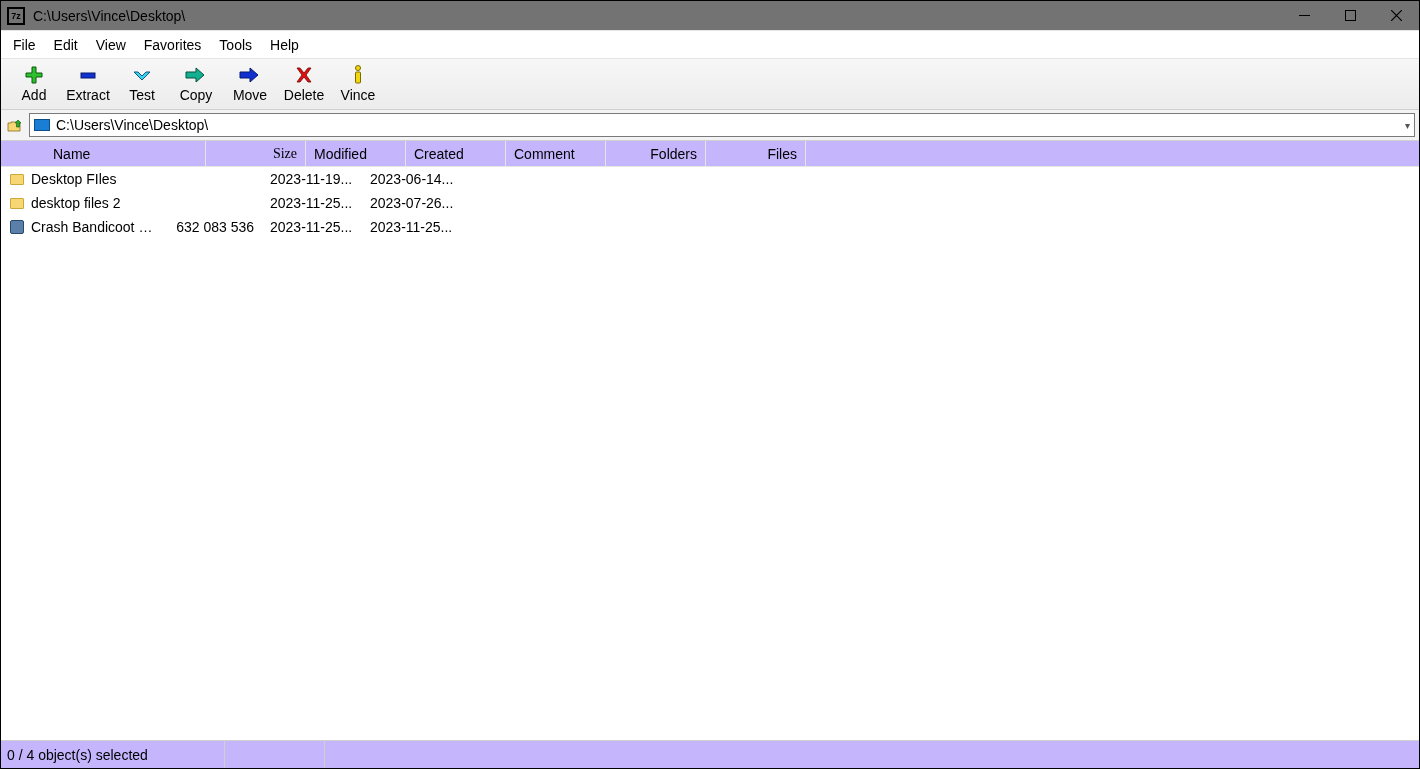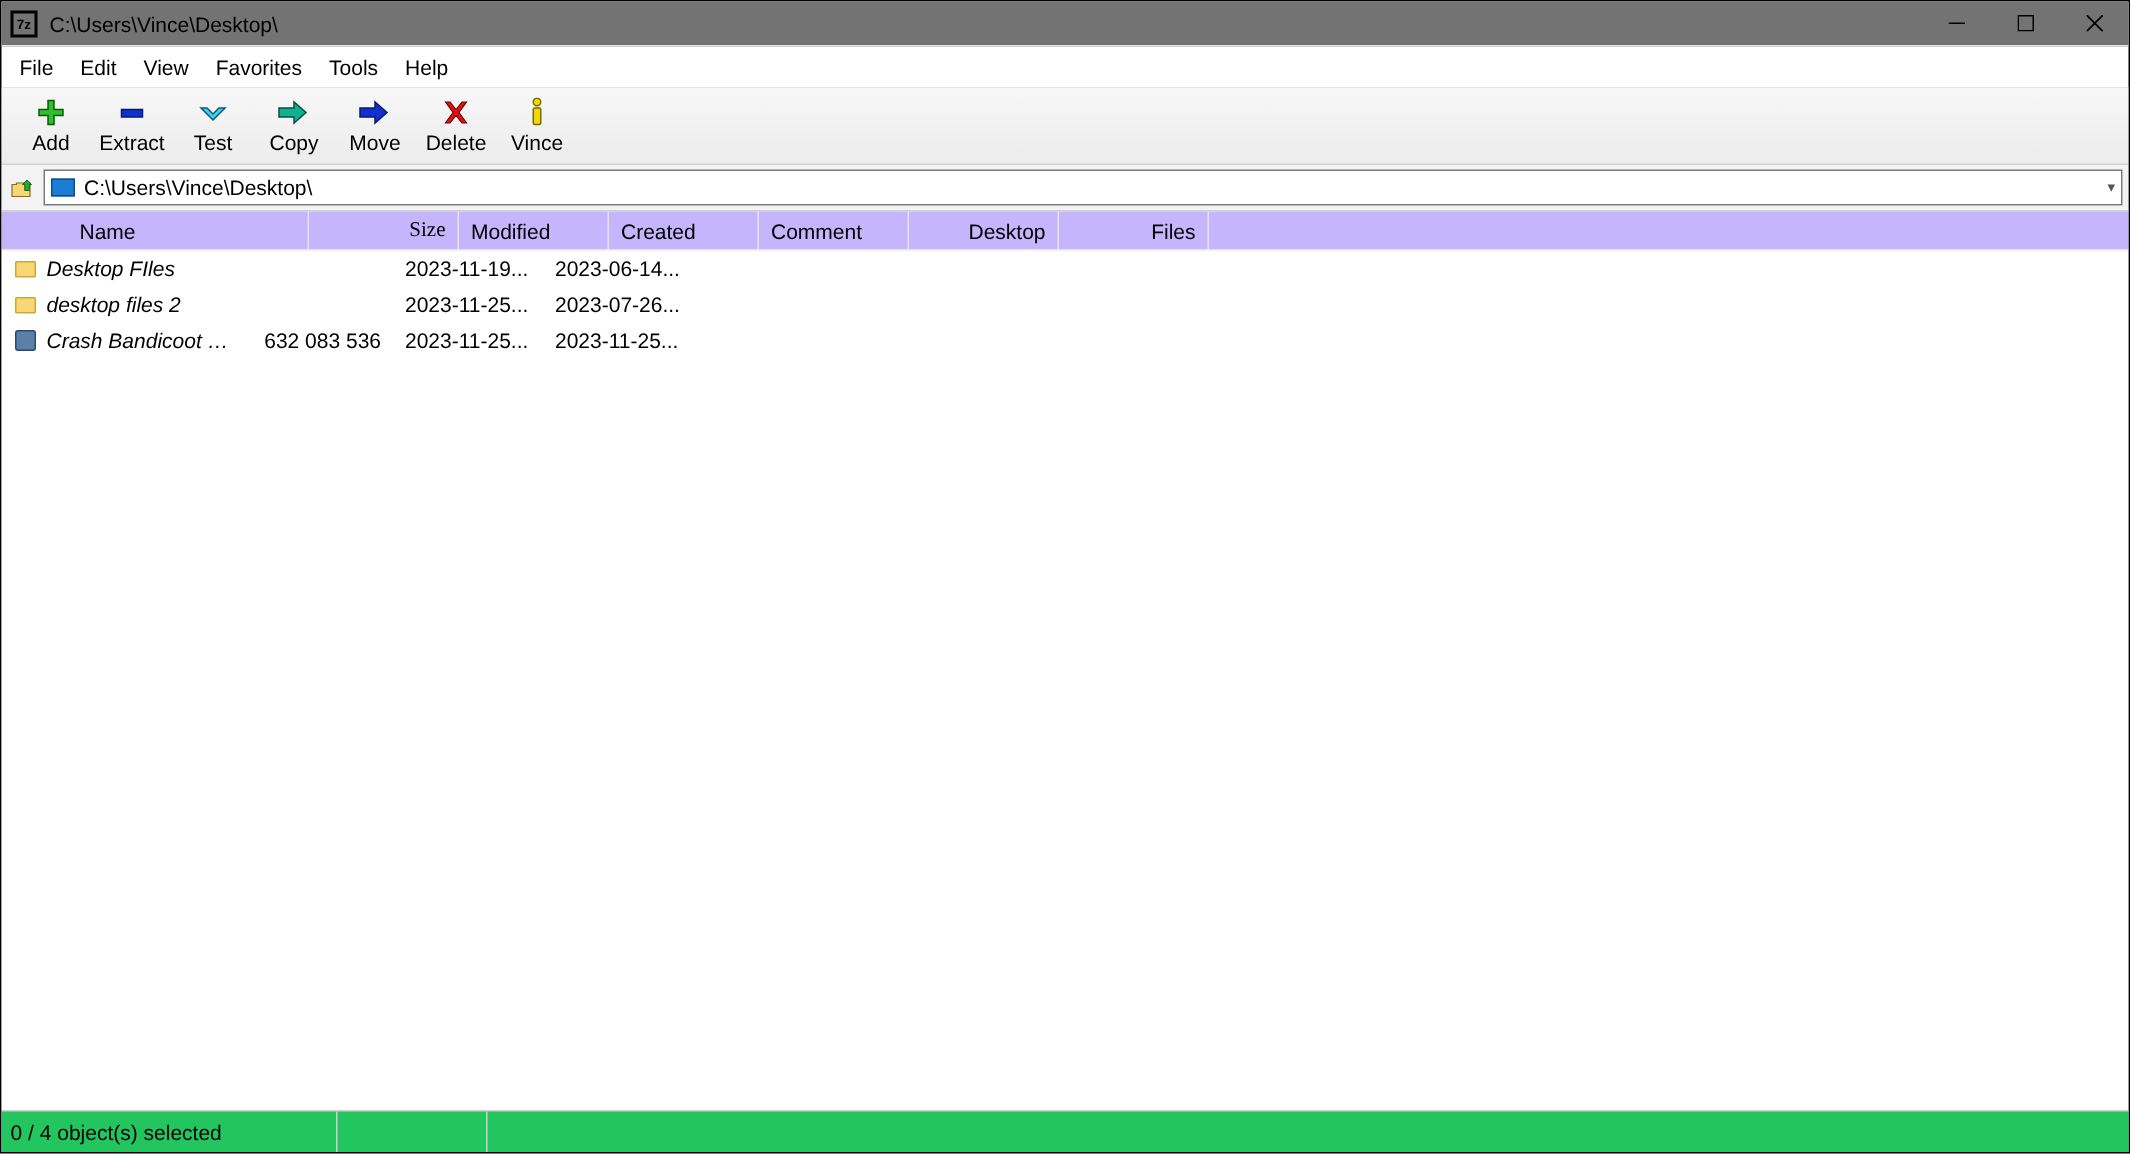--- a/index.html
+++ b/index.html
@@ -177,21 +177,21 @@
       padding: 0 8px;
       display: flex;
       align-items: center;
       overflow: hidden;
       white-space: nowrap;
     }
     .cell.name { width: 161px; gap: 6px; }
     .cell.size { width: 100px; justify-content: flex-end; }
     .cell.modified { width: 100px; }
     .cell.created  { width: 100px; }
-    .cell .txt { overflow: hidden; text-overflow: ellipsis; font-style: italic; }
+    .cell .txt { overflow: hidden; text-overflow: ellipsis; }
     .file-icon {
       width: 16px;
       height: 16px;
       flex-shrink: 0;
       display: flex;
       align-items: center;
       justify-content: center;
     }
     .folder-glyph {
       width: 14px;
@@ -222,21 +222,21 @@
       width: 6px;
       height: 6px;
       background: #c0c0c0;
       border-radius: 50%;
     }
     
     .statusbar {
       height: 28px;
       display: flex;
       align-items: flex-end;
-      background: #22c55e;
+      background: #c4b5fd;
       border-top: 1px solid #d0d0d0;
     }
     .status-cell {
       padding: 0 6px;
       height: 100%;
       display: flex;
       align-items: center;
       border-right: 1px solid #d0d0d0;
     }
     .status-primary { width: 224px; }
@@ -350,21 +350,21 @@
     <div class="drop">▾</div>
   </div>
 </div>
 
 <div class="listheader">
   <div class="colhead col-name">Name</div>
   <div class="colhead col-size">Size</div>
   <div class="colhead col-modified">Modified</div>
   <div class="colhead col-created">Created</div>
   <div class="colhead col-comment">Comment</div>
-  <div class="colhead col-folders">Desktop</div>
+  <div class="colhead col-folders">Folders</div>
   <div class="colhead col-files">Files</div>
 </div>
 
 <div class="listbody" id="listbody">
     <div class="row">
       <div class="cell name">
         <div class="file-icon">
           <div class="folder-glyph"></div>
         </div>
         <span class="txt">Desktop FIles</span>

